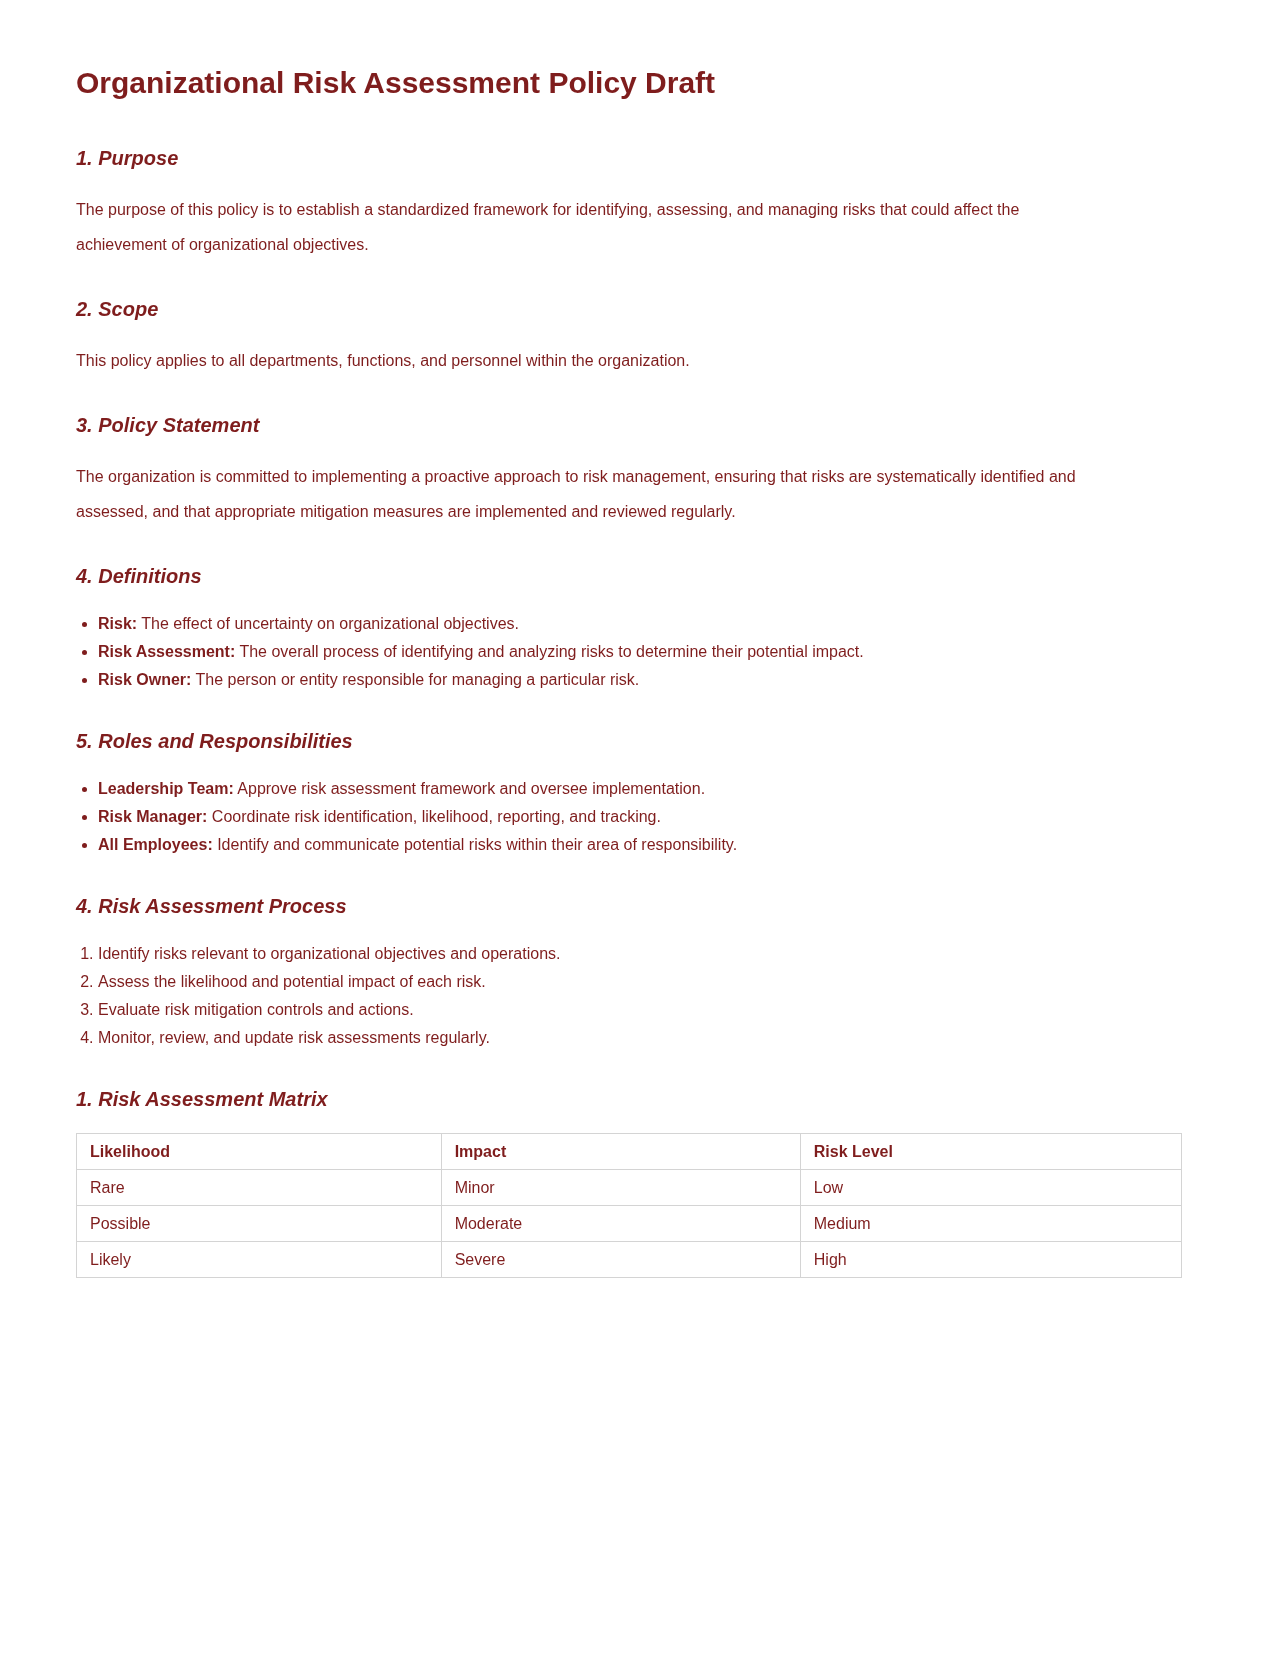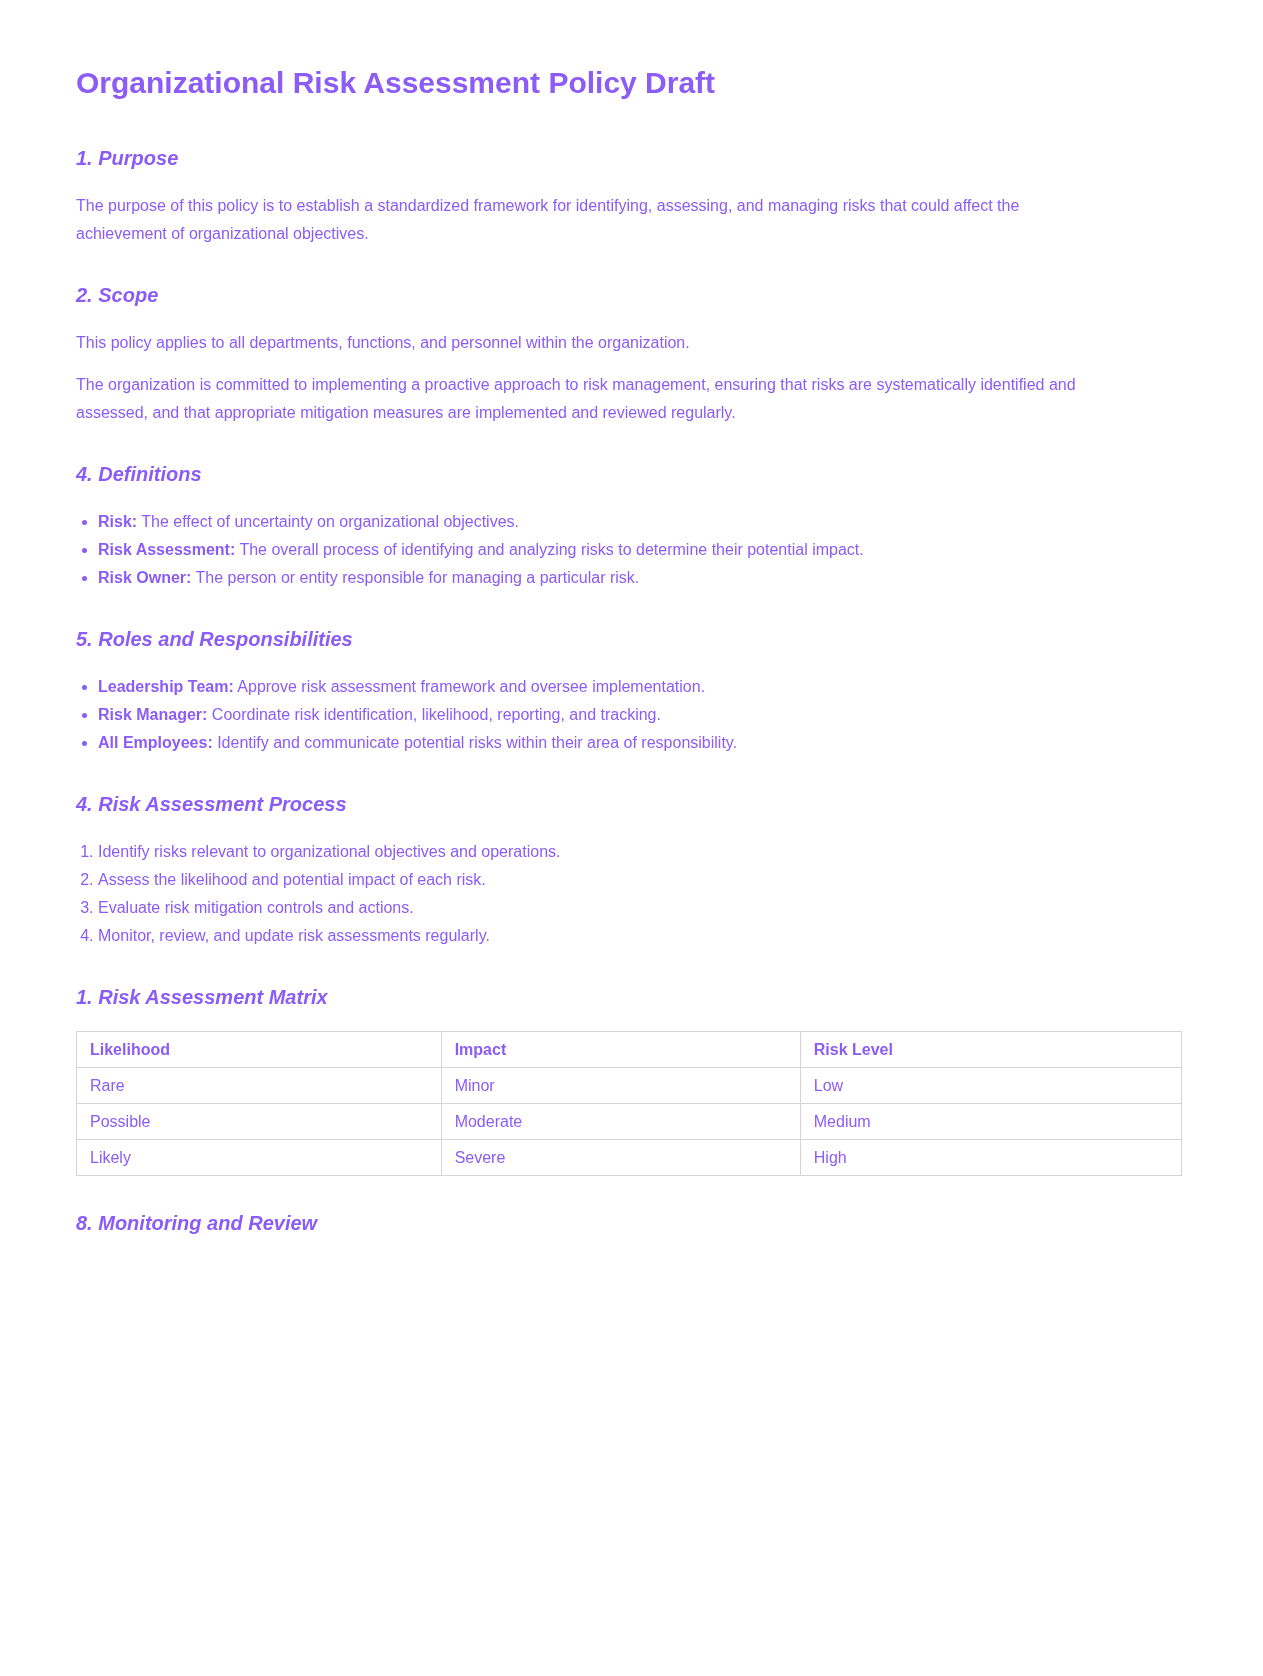--- a/index.html
+++ b/index.html
@@ -2,21 +2,21 @@
 <html><head>
 <meta charset="utf-8">
 <style>
   html, body { margin: 0; padding: 0; background: #ffffff; }
   .page {
     position: relative;
     width: 1263px;
     height: 1676px;
     background: #ffffff;
     font-family: "Liberation Sans", "DejaVu Sans", sans-serif;
-    color: #8b5cf6;
+    color: #7f1d1d;
     font-size: 16px;
     overflow: hidden;
   }
   .content {
     box-sizing: border-box;
     width: 1263px;
     height: 1295px;          
     padding: 66px 81px 0 76px;
     overflow: hidden;
   }
@@ -28,21 +28,21 @@
   }
   h2 {
     font-size: 20px;
     line-height: 23px;
     font-weight: 700;
     margin: 36px 0 22px 0;
     font-style: italic;
   }
   p {
     margin: 0 0 14px 0;
-    line-height: 28px;
+    line-height: 35px;
   }
   p.wrap-a { max-width: 990px; }   
   p.wrap-b { max-width: 1045px; }  
   ul, ol {
     margin: 0 0 14px 0;
     padding-left: 22px;
     line-height: 28px;
     list-style-position: outside;
   }
   li { padding: 0; margin: 0; }
@@ -74,20 +74,21 @@
   <div class="content">
 
     <h1>Organizational Risk Assessment Policy Draft</h1>
 
     <h2>1. Purpose</h2>
     <p class="wrap-a">The purpose of this policy is to establish a standardized framework for identifying, assessing, and managing risks that could affect the achievement of organizational objectives.</p>
 
     <h2>2. Scope</h2>
     <p>This policy applies to all departments, functions, and personnel within the organization.</p>
 
+    <h2>3. Policy Statement</h2>
     <p class="wrap-b">The organization is committed to implementing a proactive approach to risk management, ensuring that risks are systematically identified and assessed, and that appropriate mitigation measures are implemented and reviewed regularly.</p>
 
     <h2>4. Definitions</h2>
     <ul>
       <li><strong>Risk:</strong><span> The effect of uncertainty on organizational objectives.</span></li>
       <li><strong>Risk Assessment:</strong><span> The overall process of identifying and analyzing risks to determine their potential impact.</span></li>
       <li><strong>Risk Owner:</strong><span> The person or entity responsible for managing a particular risk.</span></li>
     </ul>
 
     <h2>5. Roles and Responsibilities</h2>

